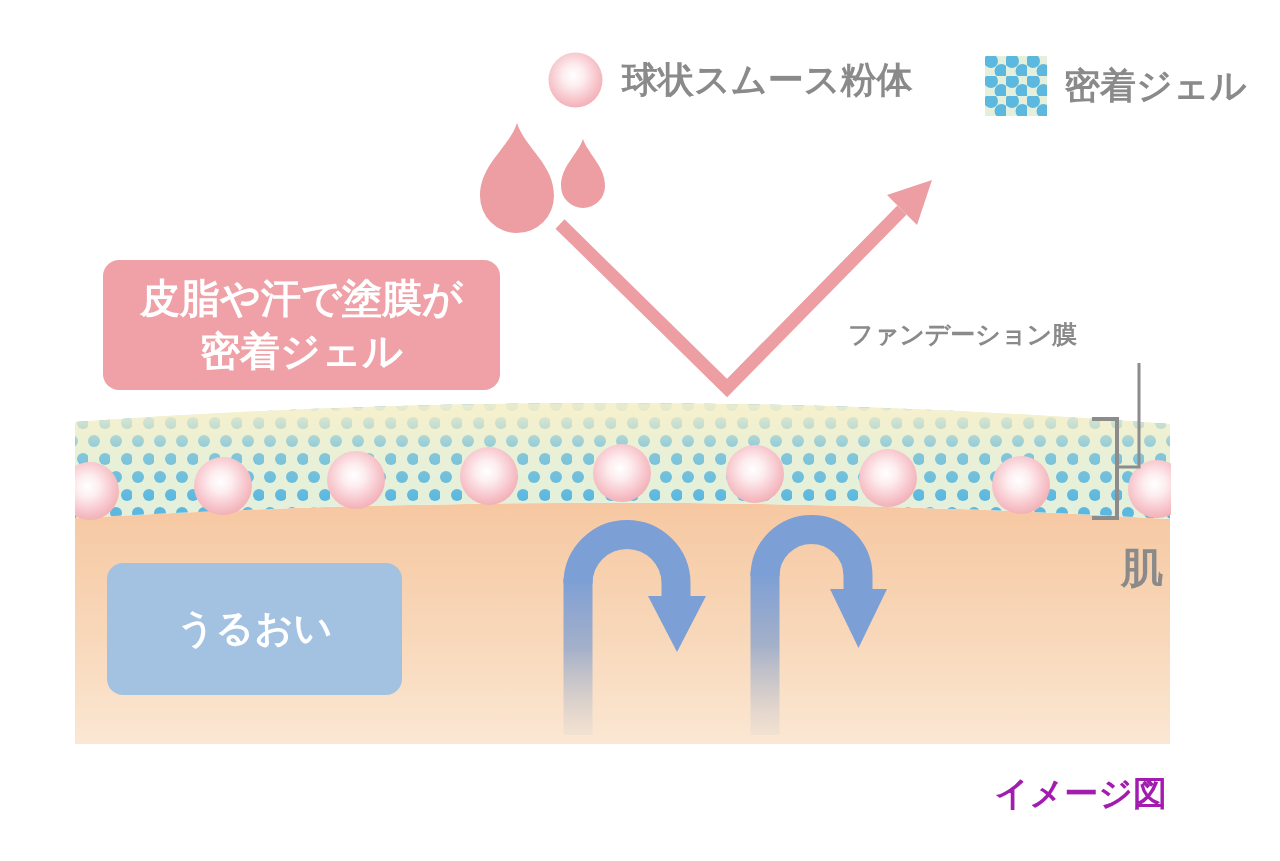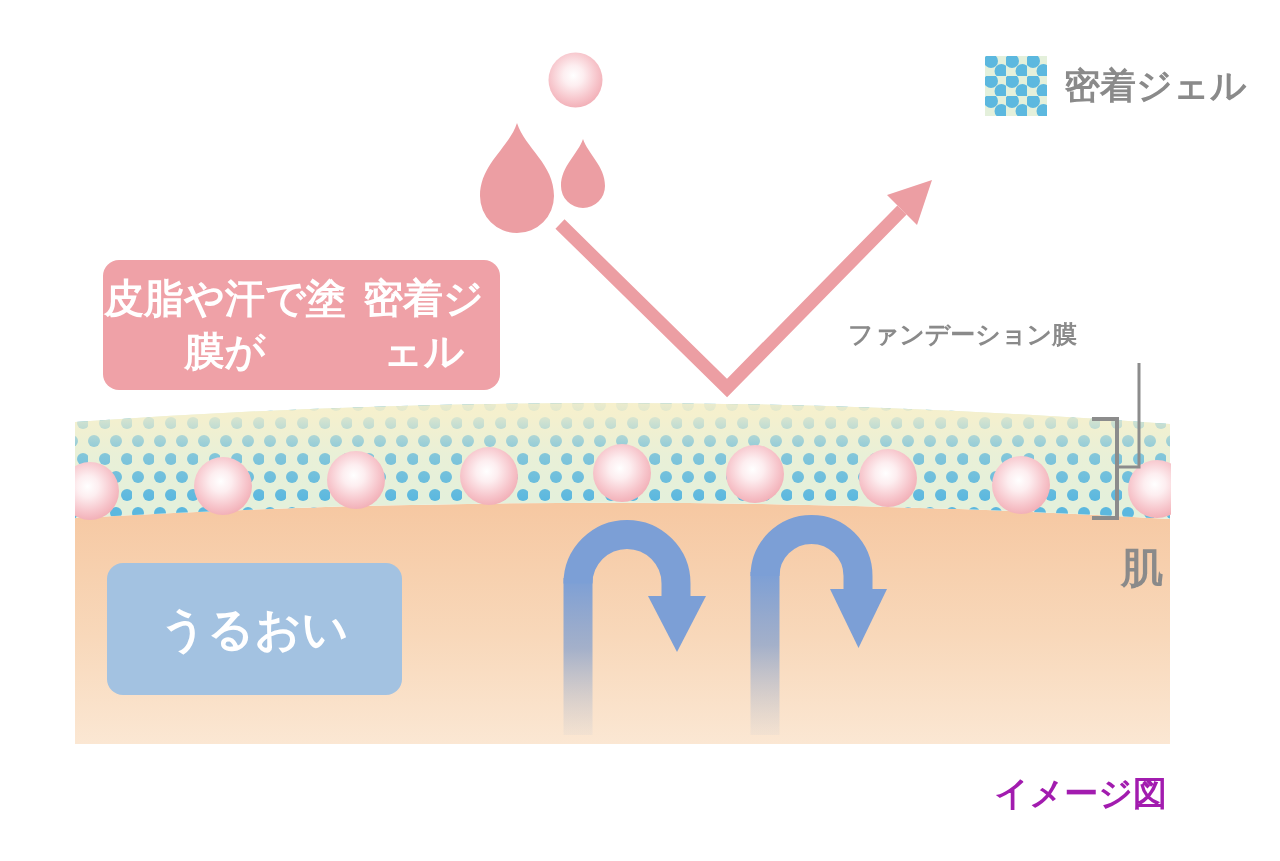--- a/index.html
+++ b/index.html
@@ -10,29 +10,29 @@
   .art{position:absolute;left:0;top:0;}
   .abs{position:absolute;}
   .gray-label{color:#8a8a8a;font-weight:bold;white-space:nowrap;}
   .legend-item{display:flex;align-items:center;}
   .legend-label{font-size:36px;letter-spacing:0;}
   .film-label{font-size:25px;}
   .skin-label{font-size:42px;}
   .image-note{font-size:34px;color:#a21caf;font-weight:bold;white-space:nowrap;}
   .callout{
     border-radius:16px;color:#ffffff;font-weight:bold;text-align:center;
-    display:flex;flex-direction:row;justify-content:center;align-items:center;
+    display:flex;flex-direction:column;justify-content:center;align-items:center;
   }
   .callout-pink{
     left:103px;top:260px;width:397px;height:130px;background:#efa1a7;
     font-size:40px;line-height:1.32;
   }
   .callout-blue{
     left:107px;top:563px;width:295px;height:132px;background:#a3c2e1;
-    font-size:46px;line-height:1.35;
+    font-size:38px;line-height:1.35;
   }
   .callout span{display:block;}
 </style>
 </head>
 <body>
 
 <div class="stage">
 
   <svg class="art" width="1280" height="861" viewBox="0 0 1280 861" aria-hidden="true">
     <defs>
@@ -124,20 +124,21 @@
       <defs>
         <radialGradient id="sphereGradLegend" cx="46%" cy="42%" r="62%">
           <stop offset="0%" stop-color="#ffffff"></stop>
           <stop offset="30%" stop-color="#fdeef0"></stop>
           <stop offset="70%" stop-color="#f7c6cc"></stop>
           <stop offset="100%" stop-color="#f1abb3"></stop>
         </radialGradient>
       </defs>
       <ellipse cx="27.5" cy="28" rx="27" ry="27.5" fill="url(#sphereGradLegend)"></ellipse>
     </svg>
+    <span class="gray-label legend-label" style="margin-left:19px;">球状スムース粉体</span>
   </div>
 
   <div class="abs legend-item" style="left:985px;top:56px;font-family:Liberation Serif, serif;">
     <svg width="62" height="60" viewBox="0 0 62 60" aria-hidden="true">
       <defs>
         <pattern id="gelDotsLegend" x="0" y="0" width="21" height="20" patternUnits="userSpaceOnUse">
           <circle cx="6" cy="5" r="7" fill="#5cb8df"></circle>
           <circle cx="16.5" cy="15" r="7" fill="#5cb8df"></circle>
         </pattern>
       </defs>

